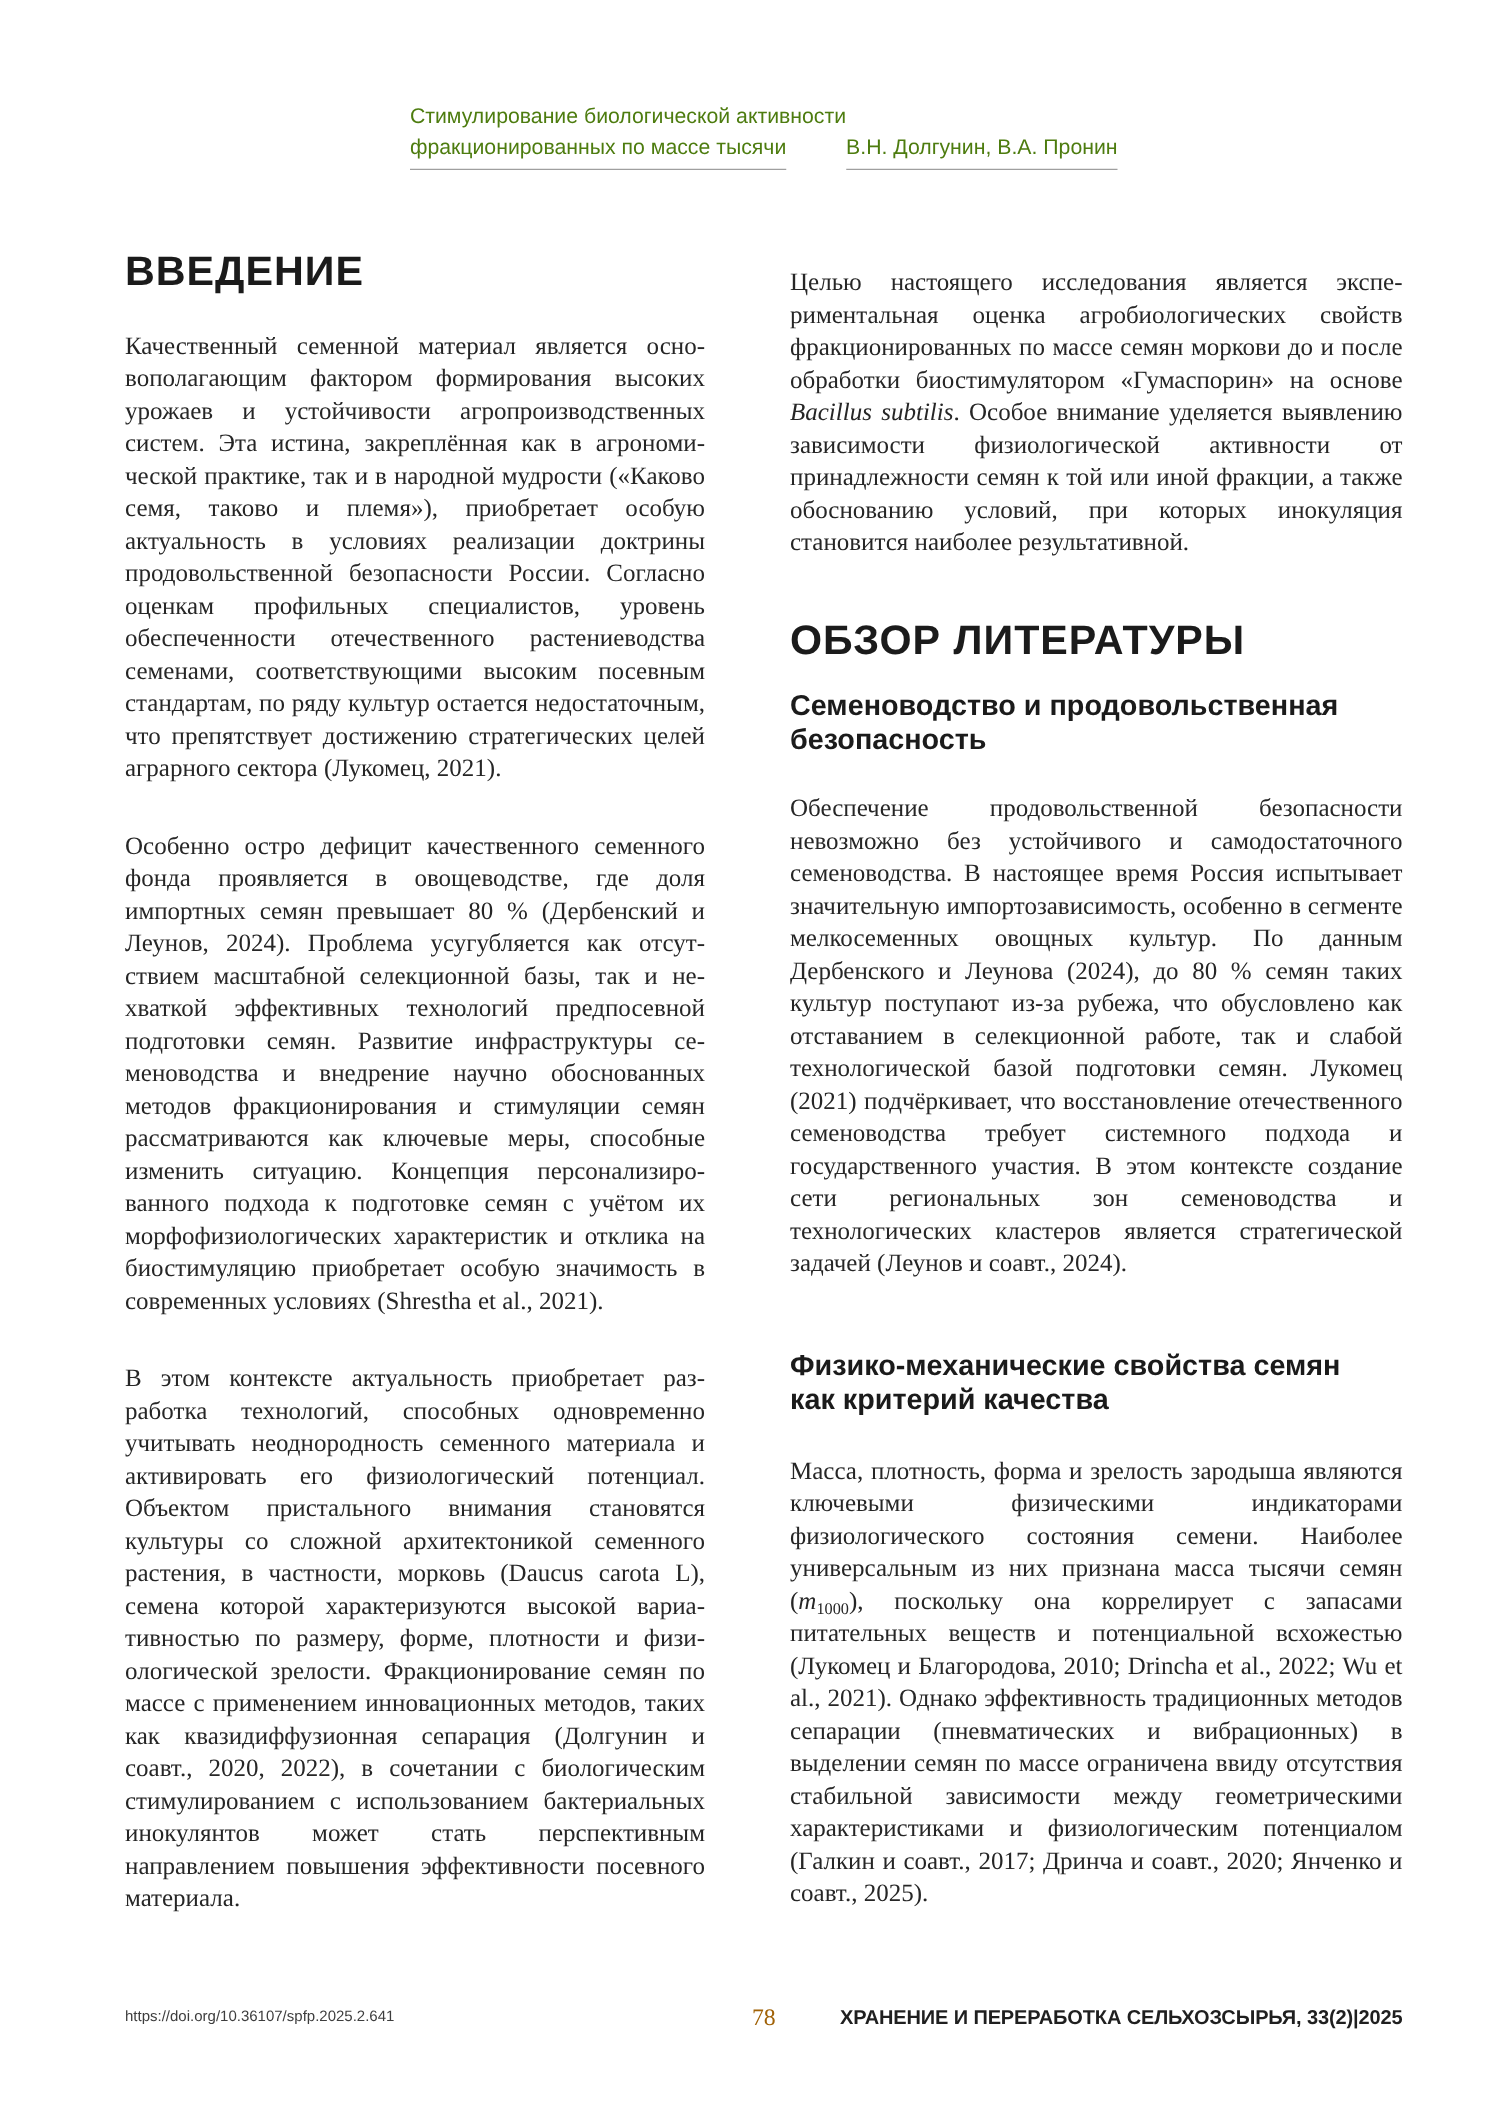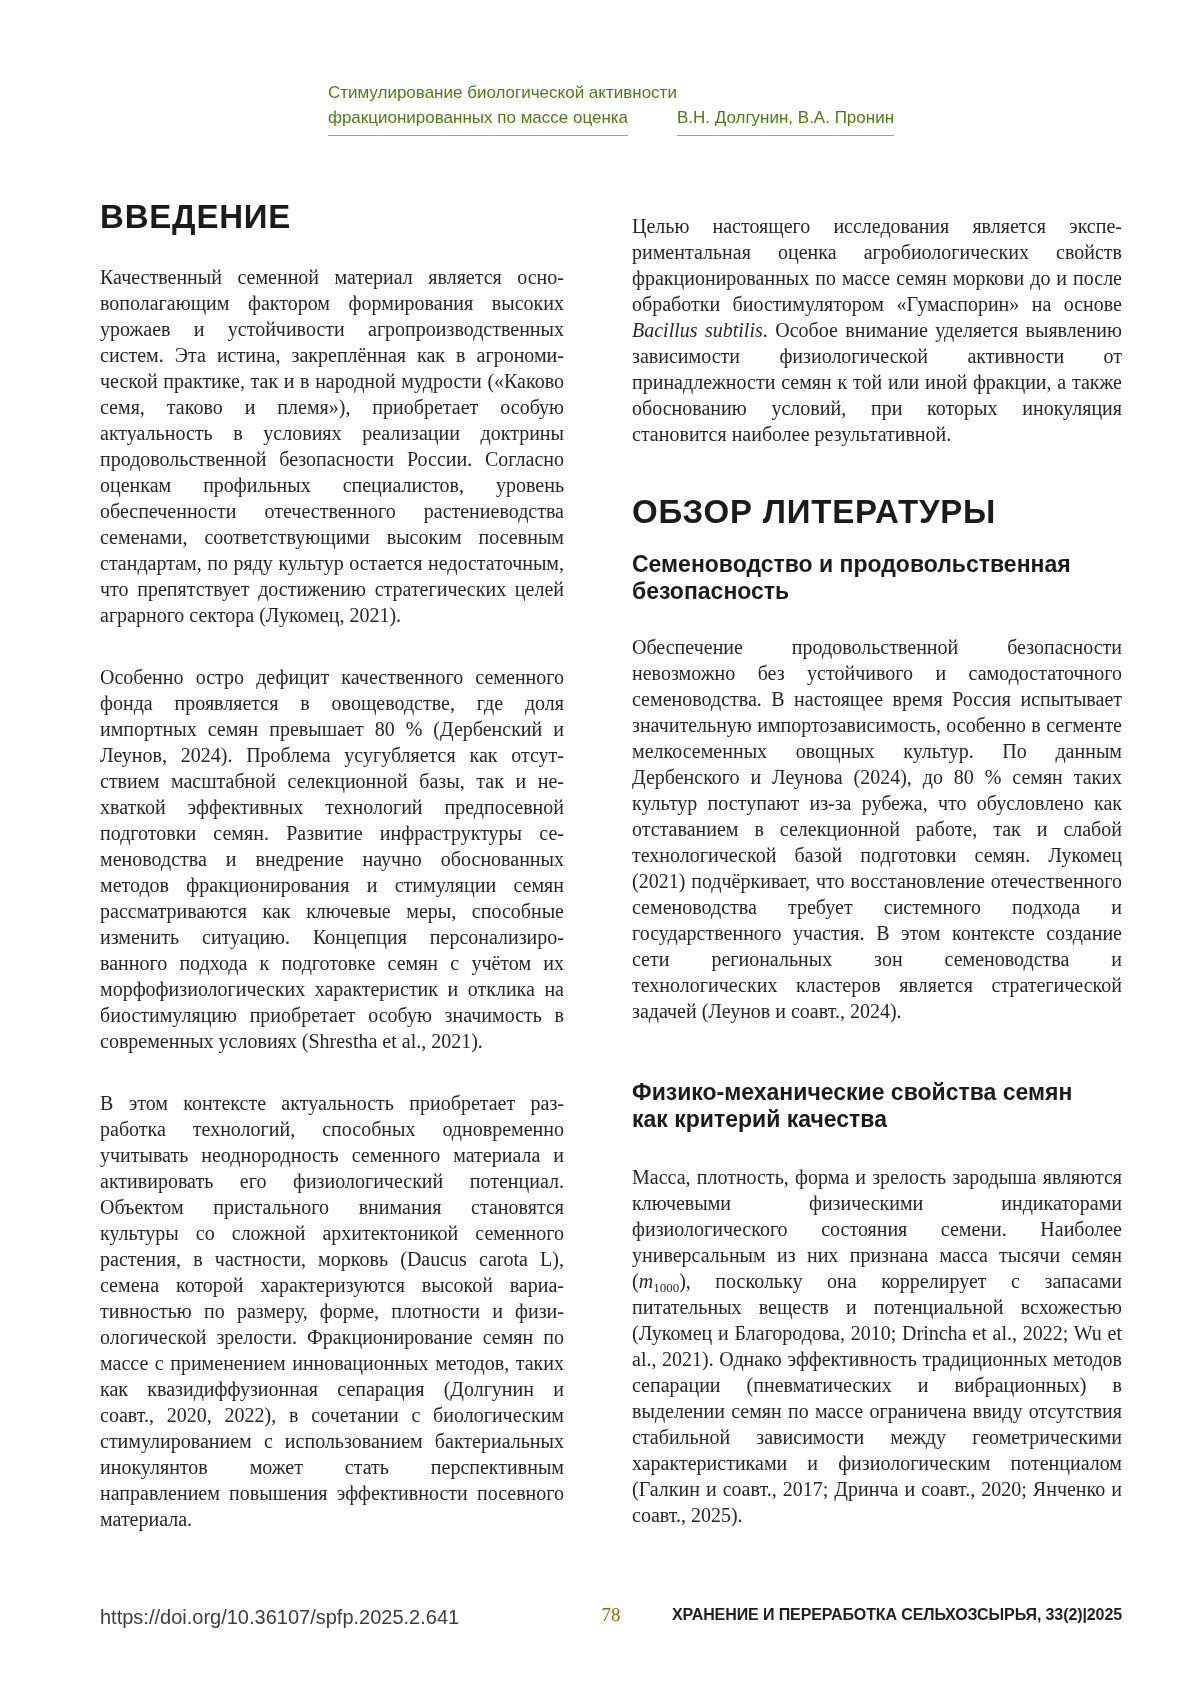--- a/index.html
+++ b/index.html
@@ -32,35 +32,35 @@
 
   p{font-size:20px;line-height:26px;text-align:justify;text-align-last:left;
     margin:0 0 36px 0;hyphens:manual;}
   p.last{margin-bottom:0;}
   p i{font-style:italic;}
   sub.msub{font-size:13px;line-height:0;vertical-align:-4px;}
 
   
   .ftr{position:absolute;top:1604px;left:100px;right:78px;height:30px;}
   .doi{position:absolute;left:0;top:2px;font-family:"Liberation Sans", sans-serif;
-       font-size:20px;color:#3d3d3d;text-decoration:none;}
+       font-size:12px;color:#3d3d3d;text-decoration:none;}
   .pageno{position:absolute;left:0;right:0;top:0;text-align:center;
           font-family:"Liberation Serif", serif;font-size:19px;color:#a16207;}
   .journal{position:absolute;right:0;top:2px;font-family:"Liberation Sans", sans-serif;
            font-weight:700;font-size:16px;letter-spacing:-0.1px;color:#1f1f1f;}
 </style>
 </head>
 <body>
 
 <div class="page">
 
   <header class="hdr">
     <div class="hdr-left">
       <div>Стимулирование биологической активности</div>
-      <span class="underlined">фракционированных по массе оценка</span>
+      <span class="underlined">фракционированных по массе тысячи</span>
     </div>
     <div class="hdr-right">
       <span class="underlined">В.Н. Долгунин, В.А. Пронин</span>
     </div>
   </header>
 
   <main class="content">
 
     <div class="col-left">
       <h1>ВВЕДЕНИЕ</h1>

